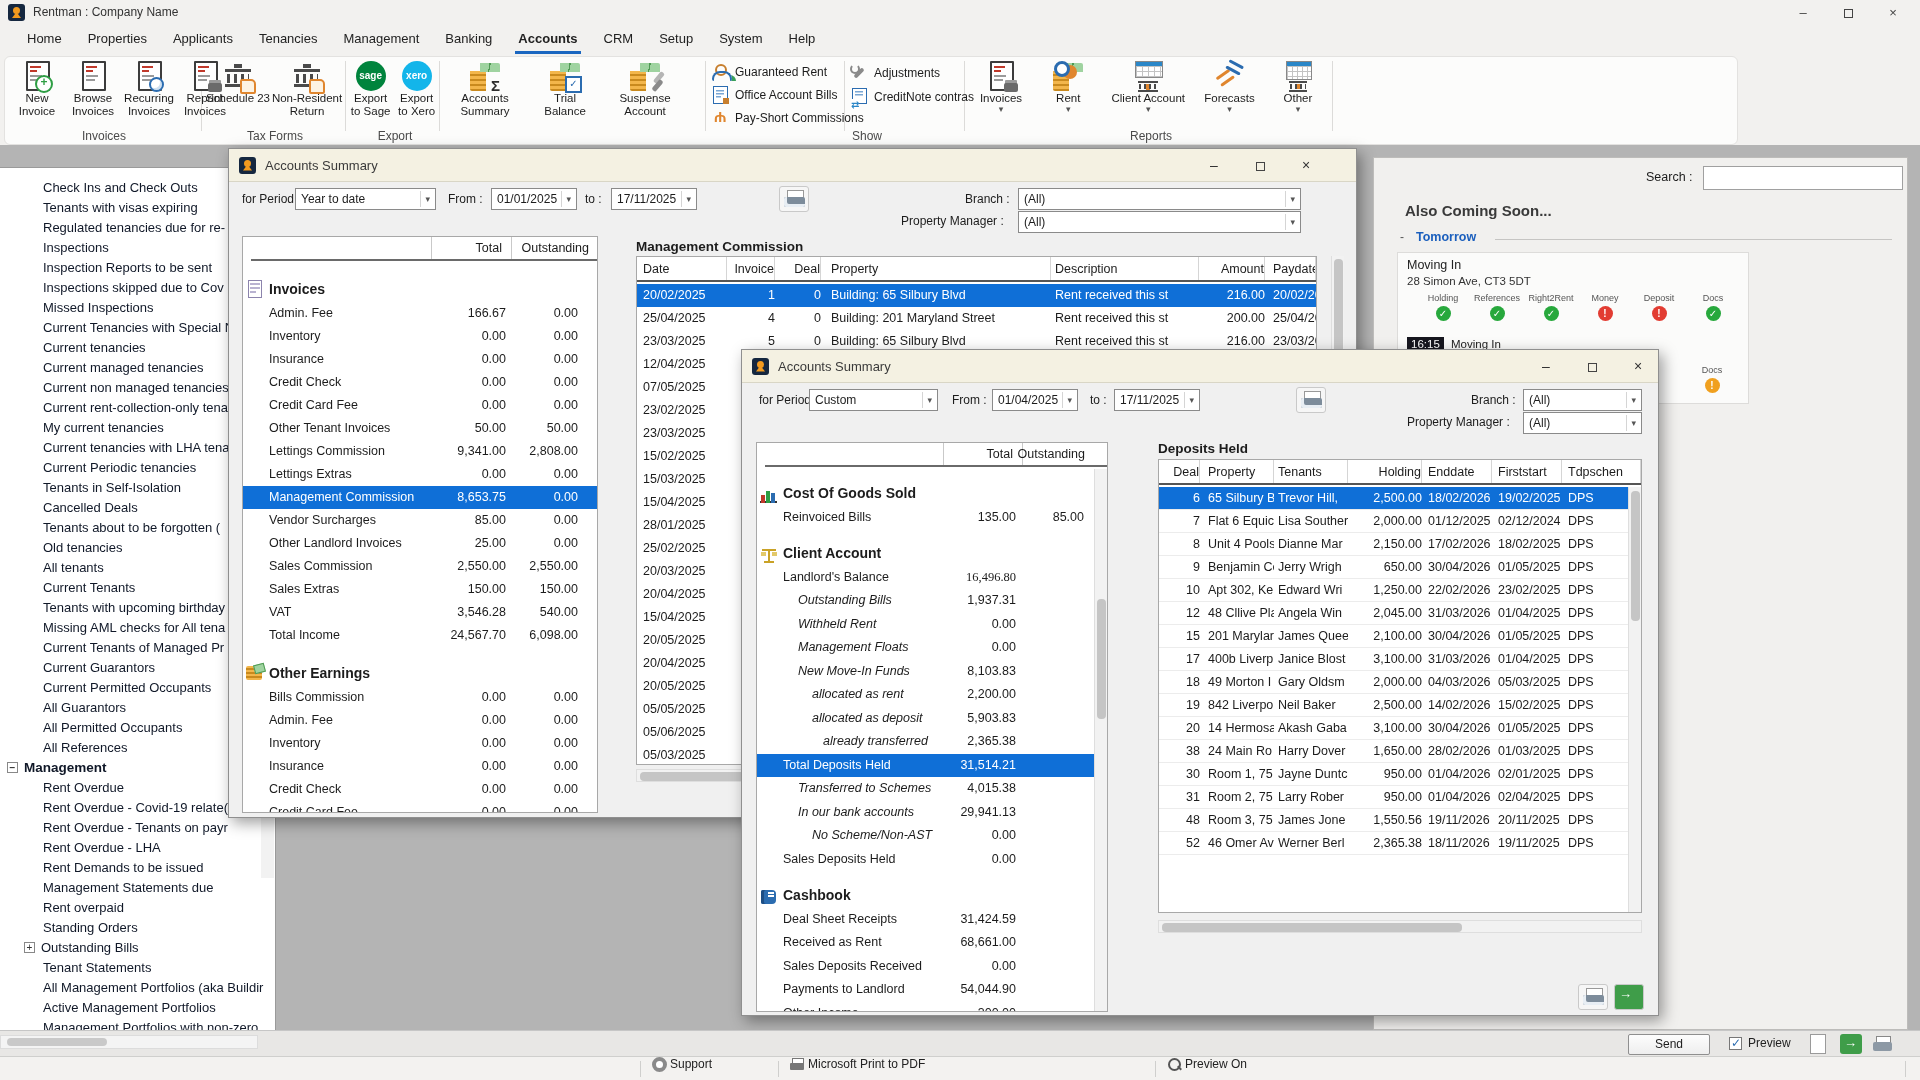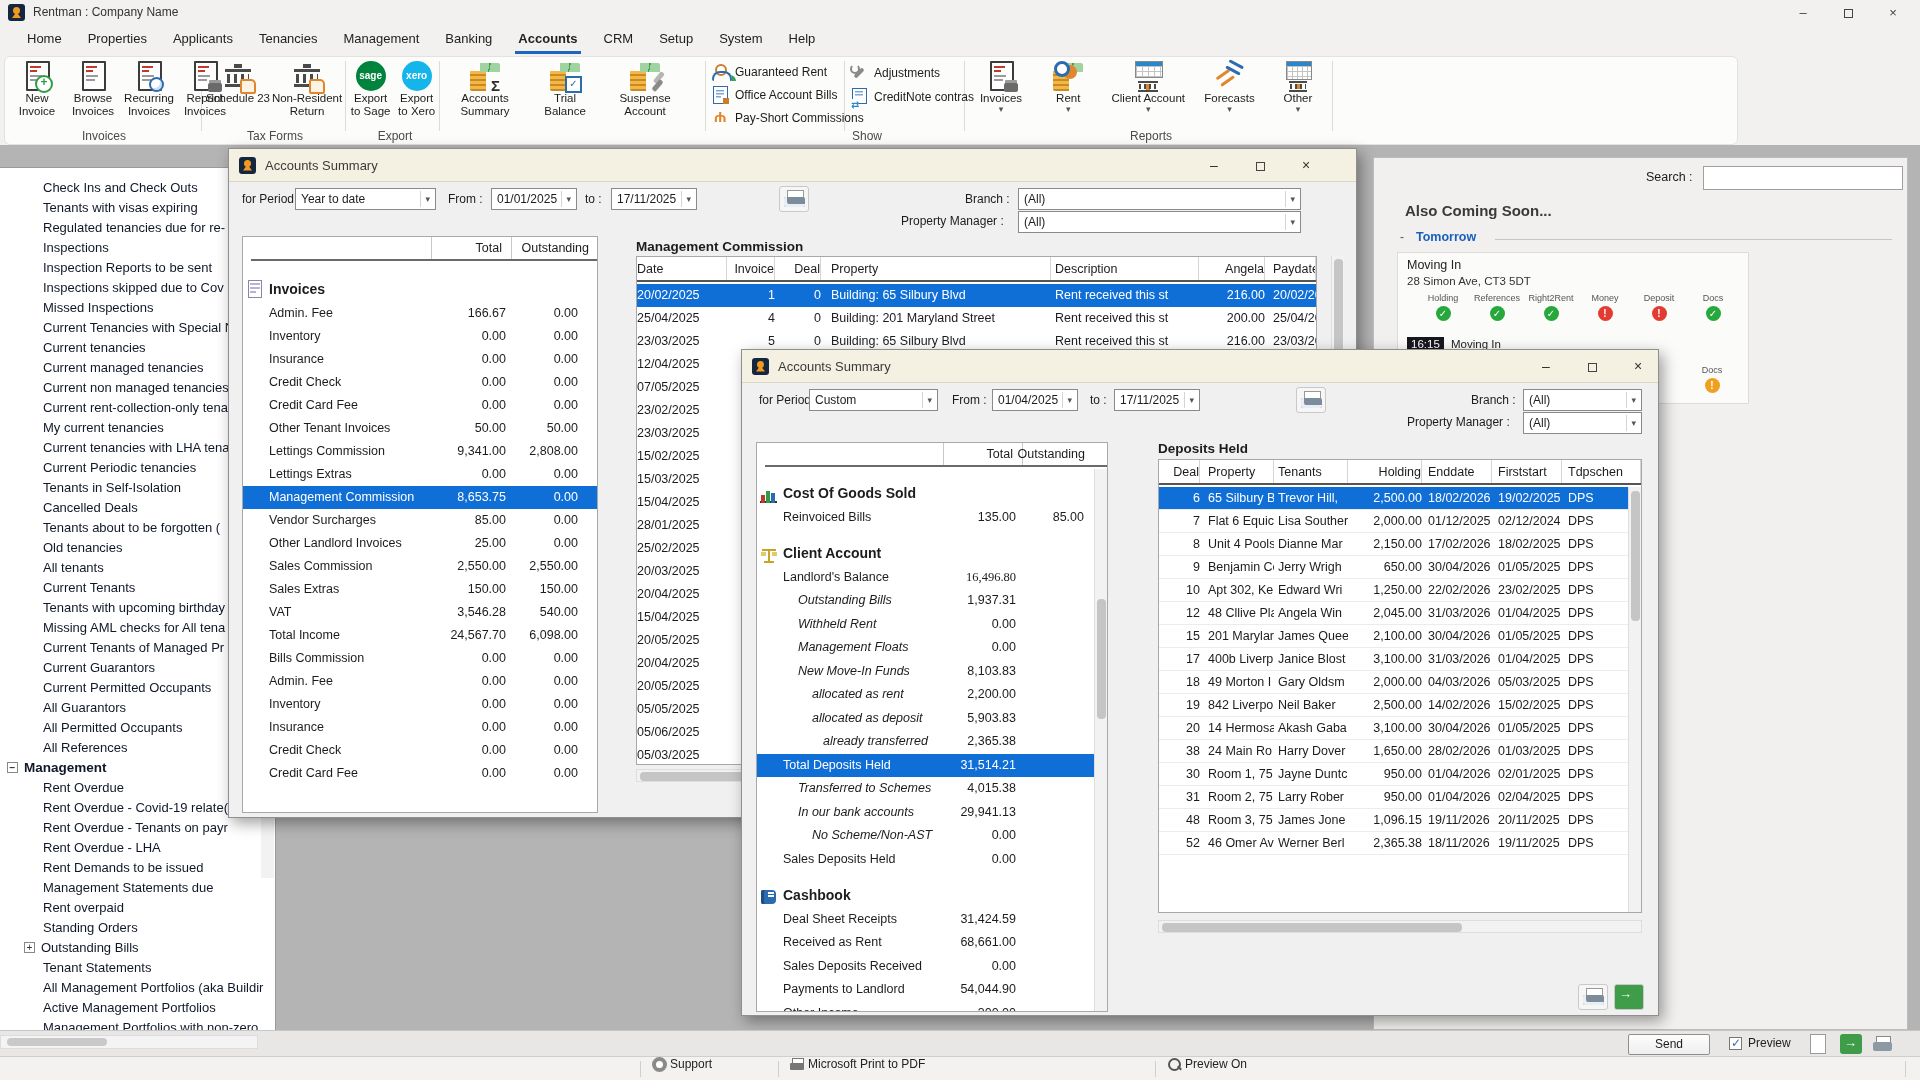--- a/index.html
+++ b/index.html
@@ -144,21 +144,21 @@
   .si-book::after{content:"";position:absolute;left:8px;top:4px;width:6px;height:1.5px;background:#fff;box-shadow:0 3px 0 #fff;}
   
   .dtable{position:absolute;background:#fff;border:1px solid #a8a8a8;overflow:hidden;}
   .thead{display:flex;height:25px;line-height:25px;border-bottom:2px solid #555;background:#fff;font-size:12.5px;}
   .thead>span{border-right:1px solid #d5d5d5;overflow:hidden;white-space:nowrap;}
   .trows{position:absolute;left:0;top:27px;right:0;}
   .mrow,.drow{display:flex;height:23px;line-height:23px;font-size:12.5px;white-space:nowrap;}
   .drow{border-bottom:1px solid #ececec;}
   .mrow.sel,.drow.sel{background:#0f6fd7;color:#fff;}
   .mrow>span,.drow>span{overflow:hidden;flex:none;}
-  .c-date{width:90px;padding-left:0;}
+  .c-date{width:90px;padding-left:6px;}
   .c-inv{width:48px;text-align:right;}
   .c-deal{width:46px;text-align:right;}
   .c-prop{width:230px;padding-left:10px;}
   .c-desc{width:148px;padding-left:4px;}
   .c-amt{width:66px;text-align:right;}
   .c-pay{width:55px;padding-left:8px;flex:1;}
   .d-deal{width:41px;text-align:right;}
   .d-prop{width:74px;padding-left:8px;}
   .d-ten{width:74px;padding-left:4px;}
   .d-hold{width:74px;text-align:right;}
@@ -655,20 +655,26 @@
         <span class="llabel">VAT</span>
         <span class="lval t">3,546.28</span>
         <span class="lval o">540.00</span>
       </div>
         <div class="lrow">
 
         <span class="llabel">Total Income</span>
         <span class="lval t">24,567.70</span>
         <span class="lval o">6,098.00</span>
       </div>
+        <div class="lrow section">
+        <span class="sico si-money"></span>
+        <span class="llabel">Other Earnings</span>
+        <span class="lval t"></span>
+        <span class="lval o"></span>
+      </div>
         <div class="lrow">
 
         <span class="llabel">Bills Commission</span>
         <span class="lval t">0.00</span>
         <span class="lval o">0.00</span>
       </div>
         <div class="lrow">
 
         <span class="llabel">Admin. Fee</span>
         <span class="lval t">0.00</span>
@@ -702,21 +708,21 @@
   </div>
 
   <span class="lbl" style="left:407px;top:90px;font-weight:bold;font-size:13.5px;">Management Commission</span>
   <div class="dtable" style="left:407px;top:107px;width:681px;height:509px;">
     <div class="thead">
       <span class="c-date">Date</span>
       <span class="c-inv">Invoice</span>
       <span class="c-deal">Deal</span>
       <span class="c-prop">Property</span>
       <span class="c-desc">Description</span>
-      <span class="c-amt">Angela</span>
+      <span class="c-amt">Amount</span>
       <span class="c-pay">Paydate</span>
     </div>
     <div class="trows">
 
     <div class="mrow sel">
         <span class="c-date">20/02/2025</span>
         <span class="c-inv">1</span>
         <span class="c-deal">0</span>
         <span class="c-prop">Building: 65 Silbury Blvd</span>
         <span class="c-desc">Rent received this st</span>
@@ -1282,21 +1288,21 @@
         <span class="d-ten">Larry Rober</span>
         <span class="d-hold">950.00</span>
         <span class="d-end">01/04/2026</span>
         <span class="d-first">02/04/2025</span>
         <span class="d-sch">DPS</span>
       </div>
         <div class="drow">
         <span class="d-deal">48</span>
         <span class="d-prop">Room 3, 75</span>
         <span class="d-ten">James Jone</span>
-        <span class="d-hold">1,096.15</span>
+        <span class="d-hold">1,550.56</span>
         <span class="d-end">19/11/2026</span>
         <span class="d-first">20/11/2025</span>
         <span class="d-sch">DPS</span>
       </div>
         <div class="drow">
         <span class="d-deal">52</span>
         <span class="d-prop">46 Omer Av</span>
         <span class="d-ten">Werner Berl</span>
         <span class="d-hold">2,365.38</span>
         <span class="d-end">18/11/2026</span>

